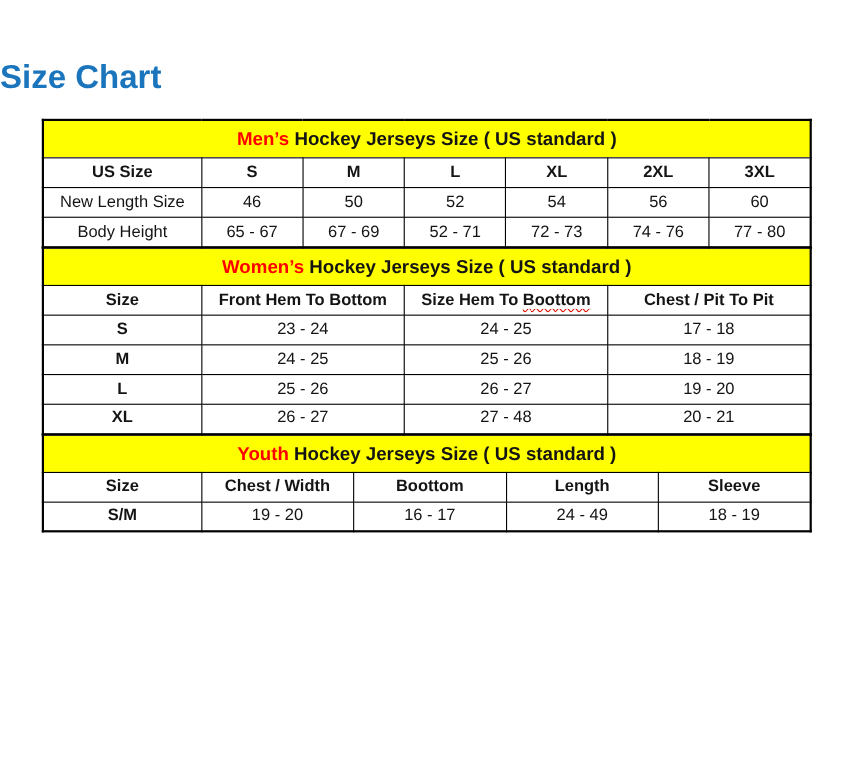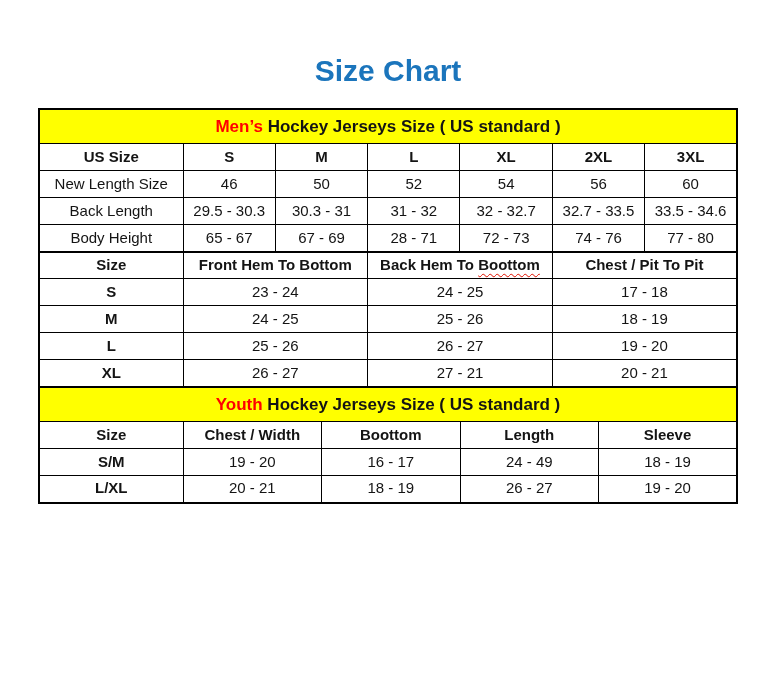--- a/index.html
+++ b/index.html
@@ -6,21 +6,20 @@
   html, body { margin: 0; padding: 0; }
   body {
     width: 776px;
     height: 692px;
     background: #ffffff;
     font-family: "Liberation Sans", sans-serif;
     color: #141414;
   }
   .page-title {
     margin: 54px 0 0 0;
-    text-align: center;
     font-size: 30px;
     font-weight: bold;
     color: #1b75bc;
   }
   .tables-wrap {
     width: 700px;
     margin: 20px auto 0 auto;
   }
   table.size-table {
     width: 700px;
@@ -97,53 +96,50 @@
       <tr>
         <td class="row-label">New Length Size</td>
         <td>46</td>
         <td>50</td>
         <td>52</td>
         <td>54</td>
         <td>56</td>
         <td>60</td>
       </tr>
       <tr>
-        <td class="row-label">Back Length</td>
-        <td>29.5 - 30.3</td>
-        <td>30.3 - 31</td>
-        <td>31 - 32</td>
-        <td>32 - 32.7</td>
-        <td>32.7 - 33.5</td>
-        <td>33.5 - 34.6</td>
-      </tr>
-      <tr>
         <td class="row-label">Body Height</td>
         <td>65 - 67</td>
         <td>67 - 69</td>
-        <td>28 - 71</td>
+        <td>52 - 71</td>
         <td>72 - 73</td>
         <td>74 - 76</td>
         <td>77 - 80</td>
       </tr>
     </tbody>
       </table>
 
     <table class="size-table">
       <colgroup>
         <col class="c-label">
           <col>
           <col>
           <col>
       </colgroup>
       <tbody>
+          <tr class="band">
+        <td colspan="4">
+          <span class="accent">Women’s</span>
+          <span>Hockey Jerseys Size ( US standard )</span>
+        </td>
+      </tr>
       <tr>
         <th>Size</th>
         <th>Front Hem To Bottom</th>
         <th>
-          <span>Back Hem To</span>
+          <span>Size Hem To</span>
           <span class="squiggle">Boottom</span>
         </th>
         <th>Chest / Pit To Pit</th>
       </tr>
       <tr>
         <td class="row-label-bold">S</td>
         <td>23 - 24</td>
         <td>24 - 25</td>
         <td>17 - 18</td>
       </tr>
@@ -155,21 +151,21 @@
       </tr>
       <tr>
         <td class="row-label-bold">L</td>
         <td>25 - 26</td>
         <td>26 - 27</td>
         <td>19 - 20</td>
       </tr>
       <tr>
         <td class="row-label-bold">XL</td>
         <td>26 - 27</td>
-        <td>27 - 21</td>
+        <td>27 - 48</td>
         <td>20 - 21</td>
       </tr>
     </tbody>
       </table>
 
     <table class="size-table">
       <colgroup>
         <col class="c-label">
           <col>
           <col>
@@ -190,24 +186,17 @@
         <th>Length</th>
         <th>Sleeve</th>
       </tr>
       <tr>
         <td class="row-label-bold">S/M</td>
         <td>19 - 20</td>
         <td>16 - 17</td>
         <td>24 - 49</td>
         <td>18 - 19</td>
       </tr>
-      <tr>
-        <td class="row-label-bold">L/XL</td>
-        <td>20 - 21</td>
-        <td>18 - 19</td>
-        <td>26 - 27</td>
-        <td>19 - 20</td>
-      </tr>
     </tbody>
       </table>
 
   </div>
 </div>
 
 </body></html>

